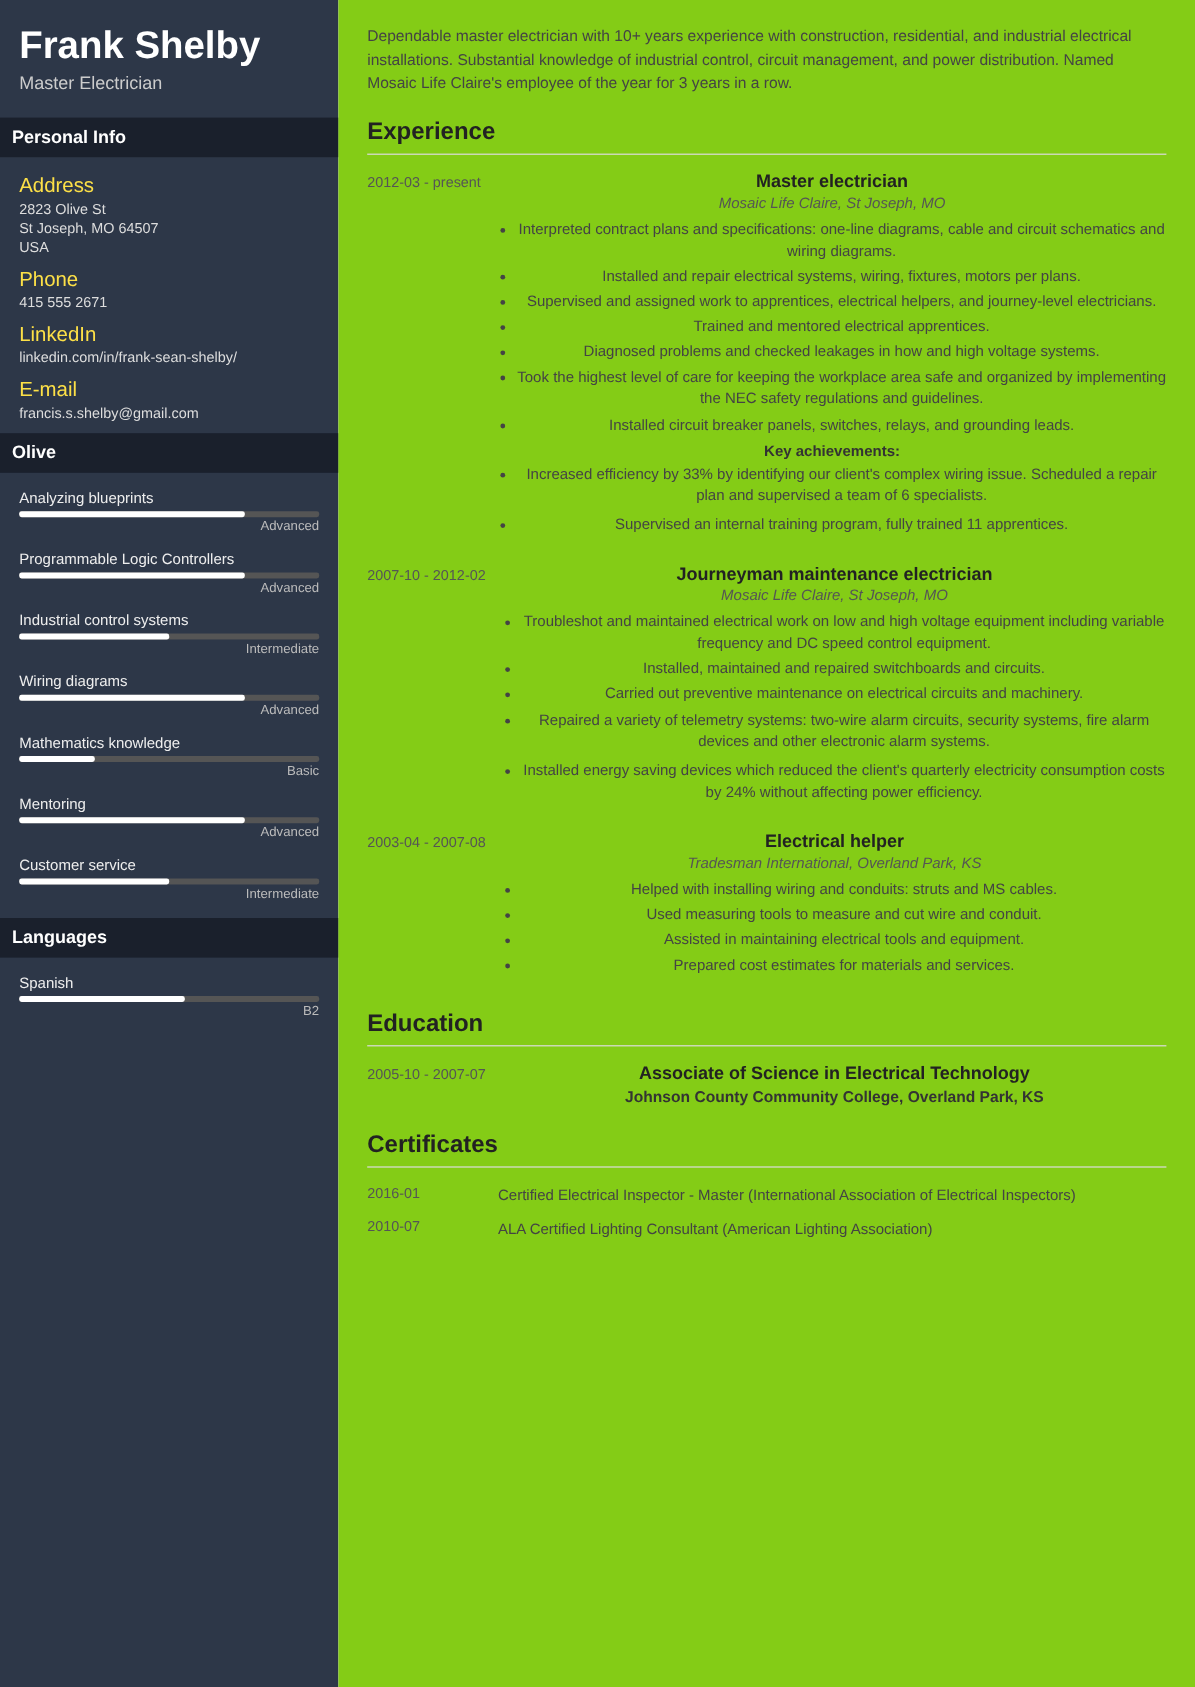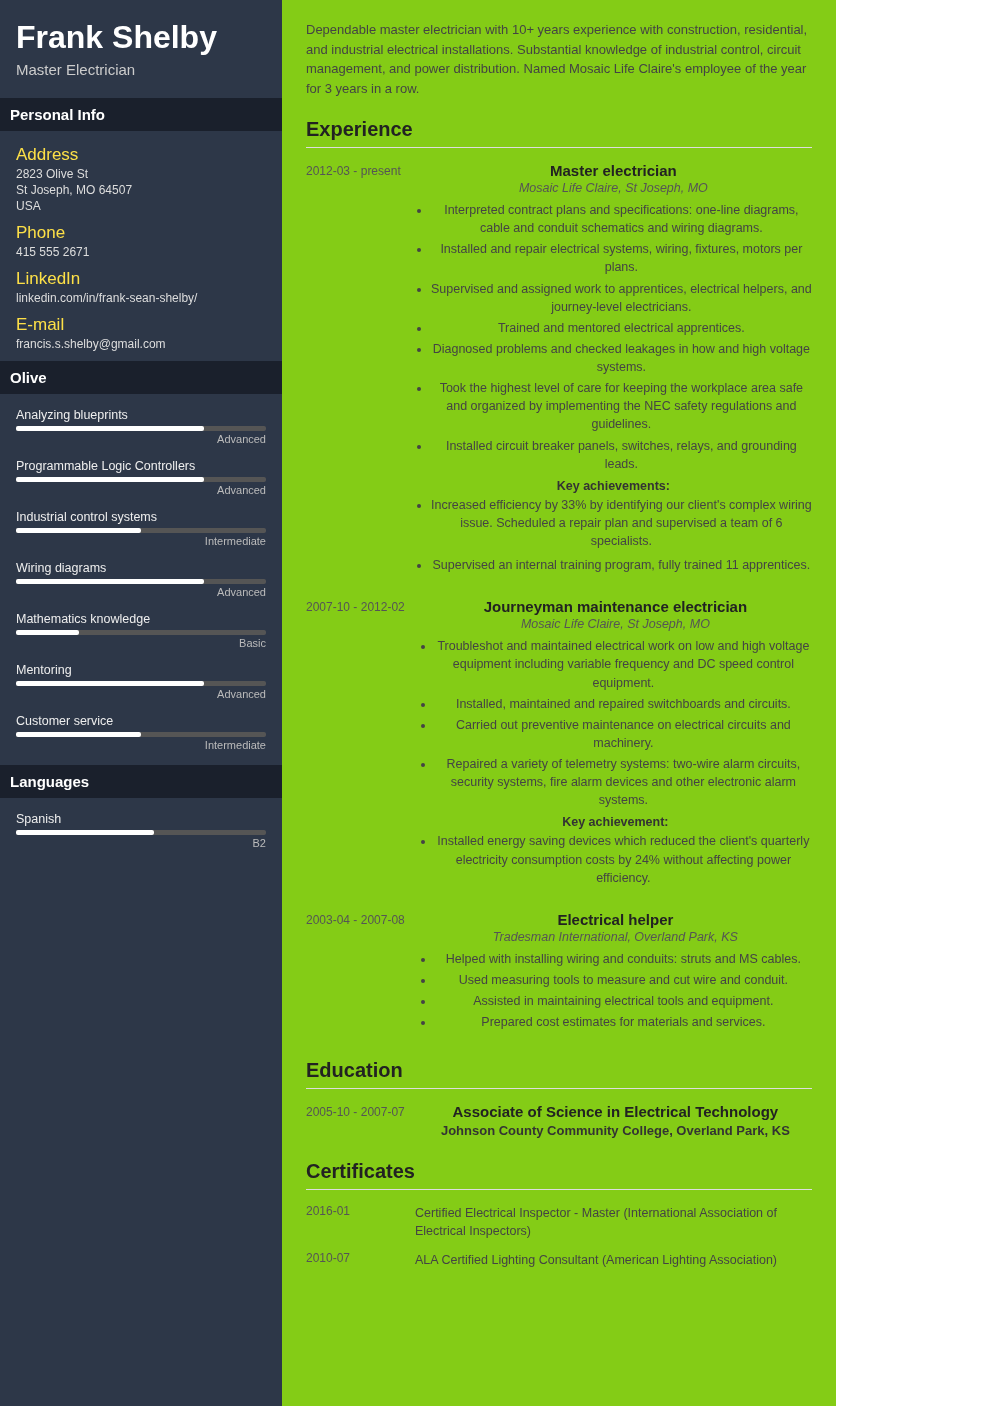--- a/index.html
+++ b/index.html
@@ -5,21 +5,21 @@
     * { margin: 0; padding: 0; box-sizing: border-box; }
     body {
       font-family: Arial, sans-serif;
       font-size: 13px;
       color: #333;
       background: #fff;
       width: 996px;
     }
     .resume-wrapper {
       display: flex;
-      width: 836px;
+      width: 996px;
       min-height: 1406px;
     }
     
     .sidebar {
       width: 282px;
       min-width: 282px;
       background-color: #2d3748;
       color: #fff;
       padding: 20px 16px;
     }
@@ -294,21 +294,21 @@
 
     <div class="section">
       <div class="section-title">Experience</div>
       <div id="experience-entries">
           <div class="entry">
       <div class="entry-date">2012-03 - present</div>
       <div class="entry-body">
         <div class="entry-job-title">Master electrician</div>
         <div class="entry-company">Mosaic Life Claire, St Joseph, MO</div>
         <ul class="entry-bullets">
-                <li>Interpreted contract plans and specifications: one-line diagrams, cable and conduit schematics and wiring diagrams.</li>
+                <li>Interpreted contract plans and specifications: one-line diagrams, cable and circuit schematics and wiring diagrams.</li>
                 <li>Installed and repair electrical systems, wiring, fixtures, motors per plans.</li>
                 <li>Supervised and assigned work to apprentices, electrical helpers, and journey-level electricians.</li>
                 <li>Trained and mentored electrical apprentices.</li>
                 <li>Diagnosed problems and checked leakages in how and high voltage systems.</li>
                 <li>Took the highest level of care for keeping the workplace area safe and organized by implementing the NEC safety regulations and guidelines.</li>
                 <li>Installed circuit breaker panels, switches, relays, and grounding leads.</li>
               </ul>
         <div class="key-achievements-label">Key achievements:</div>
               <ul class="entry-bullets">
                 <li>Increased efficiency by 33% by identifying our client's complex wiring issue. Scheduled a repair plan and supervised a team of 6 specialists.</li>
@@ -322,21 +322,20 @@
       <div class="entry-date">2007-10 - 2012-02</div>
       <div class="entry-body">
         <div class="entry-job-title">Journeyman maintenance electrician</div>
         <div class="entry-company">Mosaic Life Claire, St Joseph, MO</div>
         <ul class="entry-bullets">
                 <li>Troubleshot and maintained electrical work on low and high voltage equipment including variable frequency and DC speed control equipment.</li>
                 <li>Installed, maintained and repaired switchboards and circuits.</li>
                 <li>Carried out preventive maintenance on electrical circuits and machinery.</li>
                 <li>Repaired a variety of telemetry systems: two-wire alarm circuits, security systems, fire alarm devices and other electronic alarm systems.</li>
               </ul>
-        <div class="key-achievements-label">Key achievement:</div>
               <ul class="entry-bullets">
                 <li>Installed energy saving devices which reduced the client's quarterly electricity consumption costs by 24% without affecting power efficiency.</li>
               </ul>
       </div>
     </div>
           <div class="entry">
       <div class="entry-date">2003-04 - 2007-08</div>
       <div class="entry-body">
         <div class="entry-job-title">Electrical helper</div>
         <div class="entry-company">Tradesman International, Overland Park, KS</div>

